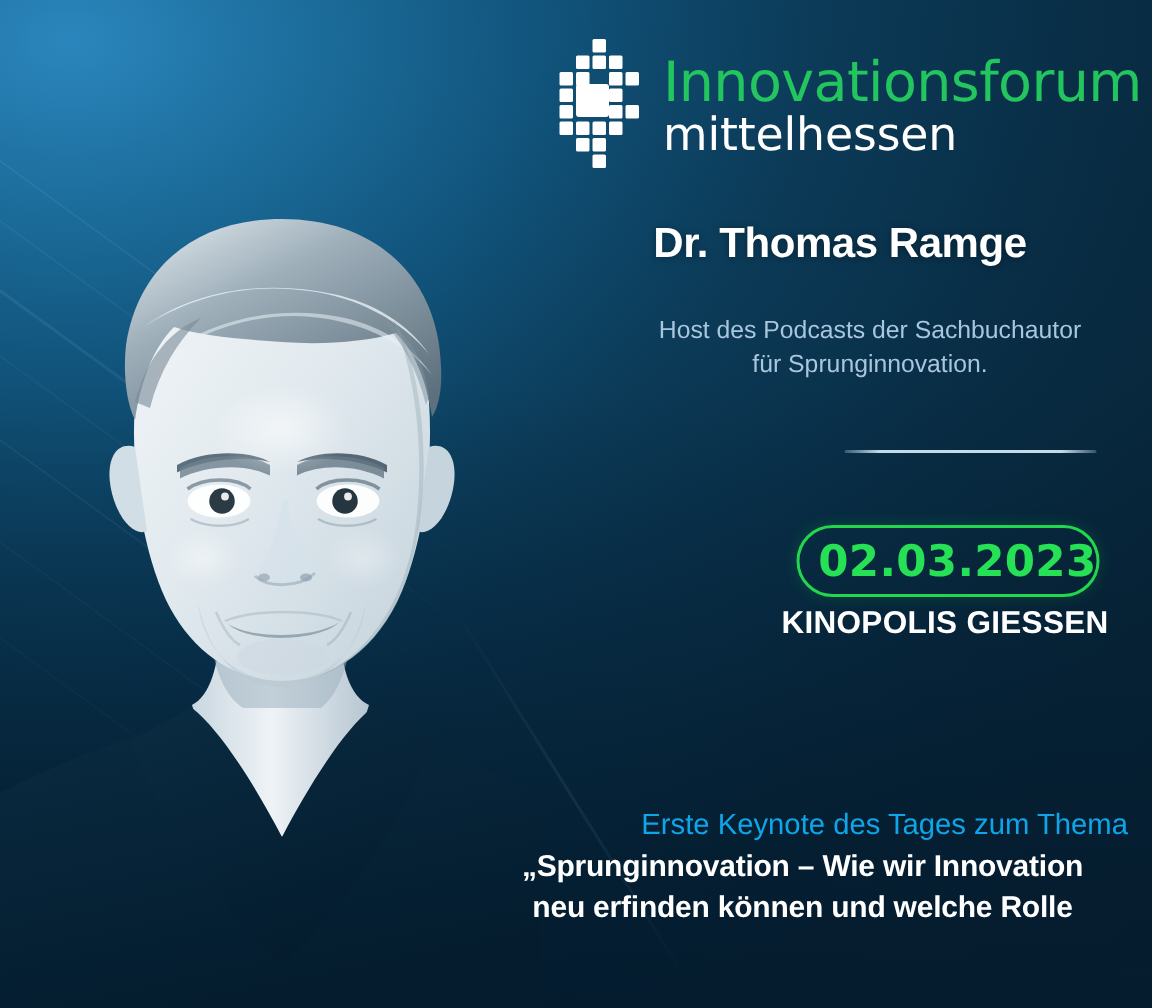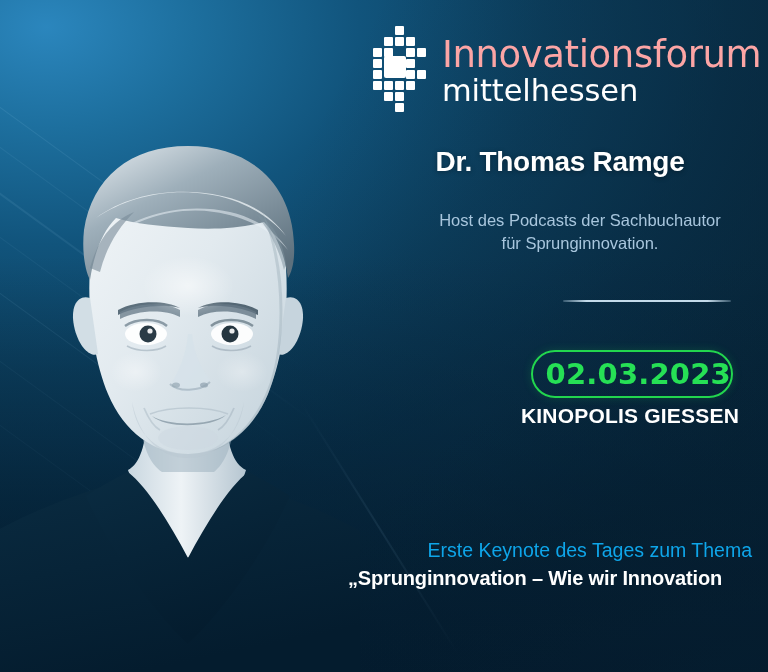--- a/index.html
+++ b/index.html
@@ -95,21 +95,21 @@
   }
   .logo-mark { width: 58px; height: 88px; flex: 0 0 auto; }
   .logo-mark svg { display: block; }
   .logo-words {
     display: flex;
     flex-direction: column;
     line-height: 1;
     padding-top: 2px;
   }
   .logo-line1 {
-    color: #fca5a5;
+    color: #22c55e;
     font-size: 37px;
     font-weight: 400;
     letter-spacing: -0.4px;
     font-family: "DejaVu Sans", sans-serif;
   }
   .logo-line2 {
     color: #ffffff;
     font-size: 30.5px;
     font-weight: 400;
     letter-spacing: -0.1px;
@@ -380,15 +380,16 @@
 
   <div class="date-badge">
     <span class="date-badge-text">02.03.2023</span>
   </div>
 
   <div class="venue">KINOPOLIS GIESSEN</div>
 
   <div class="keynote-intro">Erste Keynote des Tages zum Thema</div>
   <div class="keynote-quote">
     <div class="l2">„Sprunginnovation – Wie wir Innovation</div>
+    <div class="l3">neu erfinden können und welche Rolle</div>
   </div>
 
 </div>
 
 </body></html>

